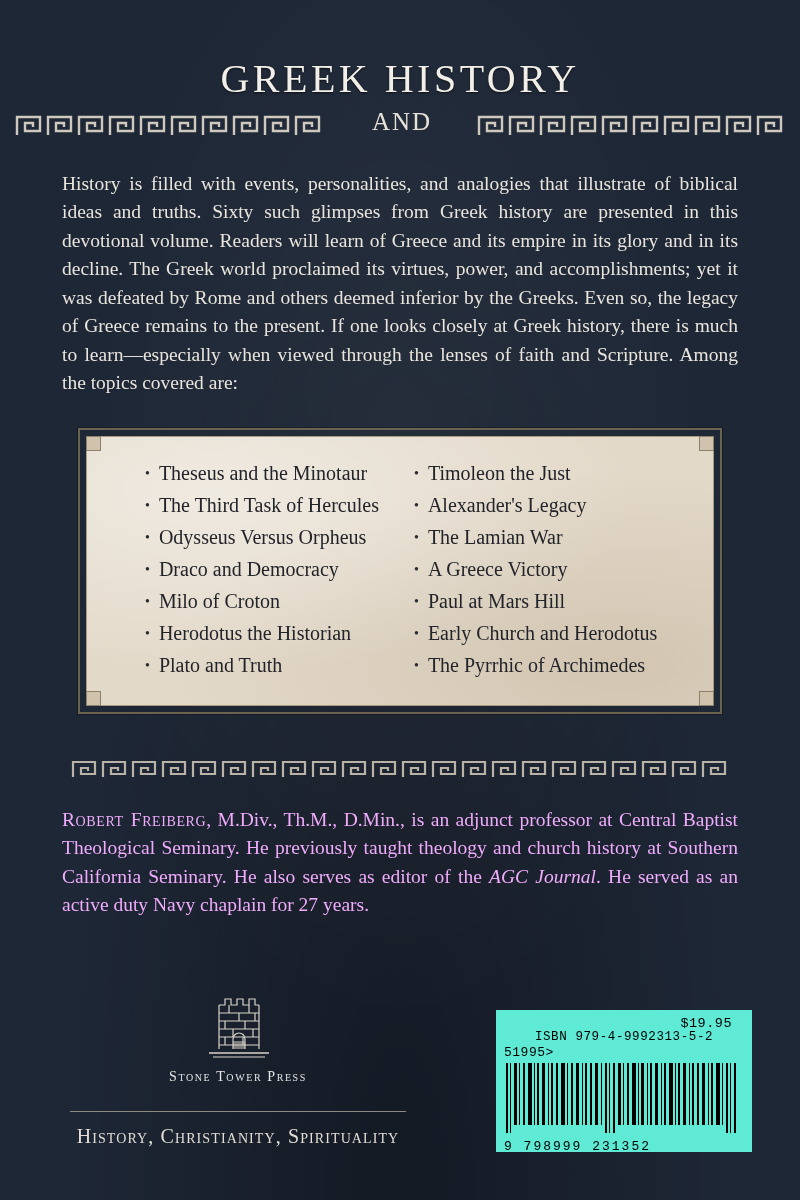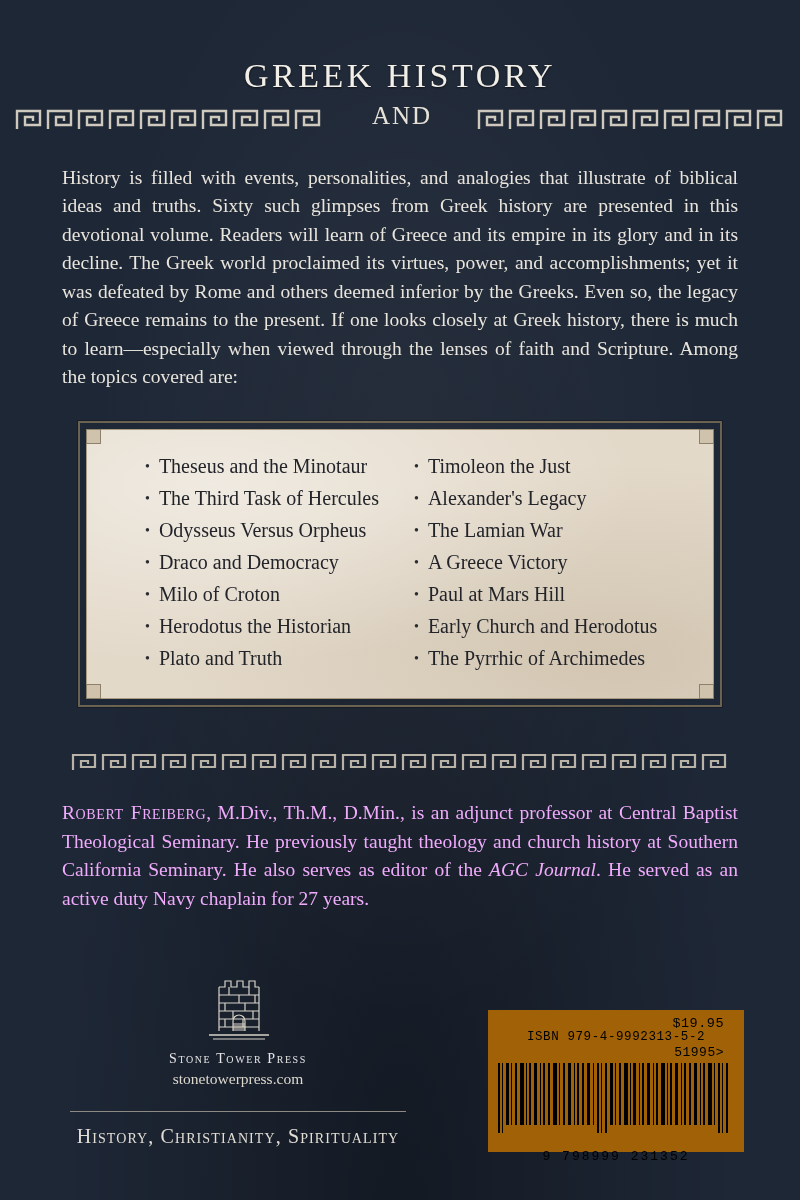--- a/index.html
+++ b/index.html
@@ -35,21 +35,21 @@
     z-index: 2;
   }
 
   
   .title-block {
     padding-top: 58px;
     text-align: center;
   }
   .title-line {
     font-family: "Liberation Serif", serif;
-    font-size: 34px;
+    font-size: 40px;
     letter-spacing: 3.5px;
     color: #f2efe8;
     text-shadow: 0 1px 2px rgba(0,0,0,0.6);
     line-height: 1.05;
     font-weight: normal;
     font-variant: small-caps;
   }
   .title-line-1 { margin: 0 0 0 0; }
   .title-line-2 { margin: 8px 0 0 0; }
 
@@ -215,58 +215,57 @@
     text-align: center;
     font-size: 20px;
     letter-spacing: 1.1px;
     font-variant: small-caps;
     color: #e2ded5;
   }
 
   
   .barcode-box {
     position: absolute;
-    right: 56px;
+    right: 48px;
     bottom: 48px;
     width: 256px;
     height: 142px;
-    background: #a16207;
+    background: #5eead4;
     color: #000;
     padding: 6px 8px 4px 8px;
     box-sizing: border-box;
     font-family: "Liberation Mono", monospace;
   }
   .price {
     text-align: right;
     font-size: 13.5px;
     letter-spacing: 0.5px;
     margin-right: 12px;
   }
   .isbn-line {
     text-align: center;
     font-size: 12.5px;
     letter-spacing: 0.6px;
     margin-top: -1px;
   }
   .ean5 {
-    text-align: right;
     font-size: 13px;
     letter-spacing: 0.5px;
     margin: 1px 12px 0 0;
   }
   .bars {
     margin-top: 3px;
     height: 70px;
     width: 100%;
   }
   .ean13-digits {
     font-size: 13px;
     letter-spacing: 2px;
-    text-align: center;
-    margin-top: 11px;
+    text-align: left;
+    margin-top: 1px;
   }
 </style>
 </head>
 <body>
 
 <div class="cover">
   <div class="content">
 
     <div class="title-block">
       <div class="title-line title-line-1">GREEK HISTORY</div>
@@ -400,21 +399,20 @@
           <path d="M38 66 v-10 a6 6 0 0 1 12 0 v10"></path>
 
           <path d="M14 70 h60" stroke-width="1.6"></path>
           <path d="M18 74 h52"></path>
         </g>
         <g fill="#cfc9bd" opacity="0.55">
           <rect x="38" y="58" width="12" height="8"></rect>
         </g>
       </svg>
       <div class="pub-name">Stone Tower Press</div>
-      <div class="pub-site">stonetowerpress.com</div>
     </div>
 
     <div class="subject-rule"></div>
     <div class="subjects">History, Christianity, Spirituality</div>
 
     <div class="barcode-box">
       <div class="price">$19.95</div>
       <div class="isbn-line">ISBN 979-4-9992313-5-2</div>
       <div class="ean5">51995&gt;</div>
       <svg class="bars" viewBox="0 0 240 70" preserveAspectRatio="none" aria-hidden="true">

